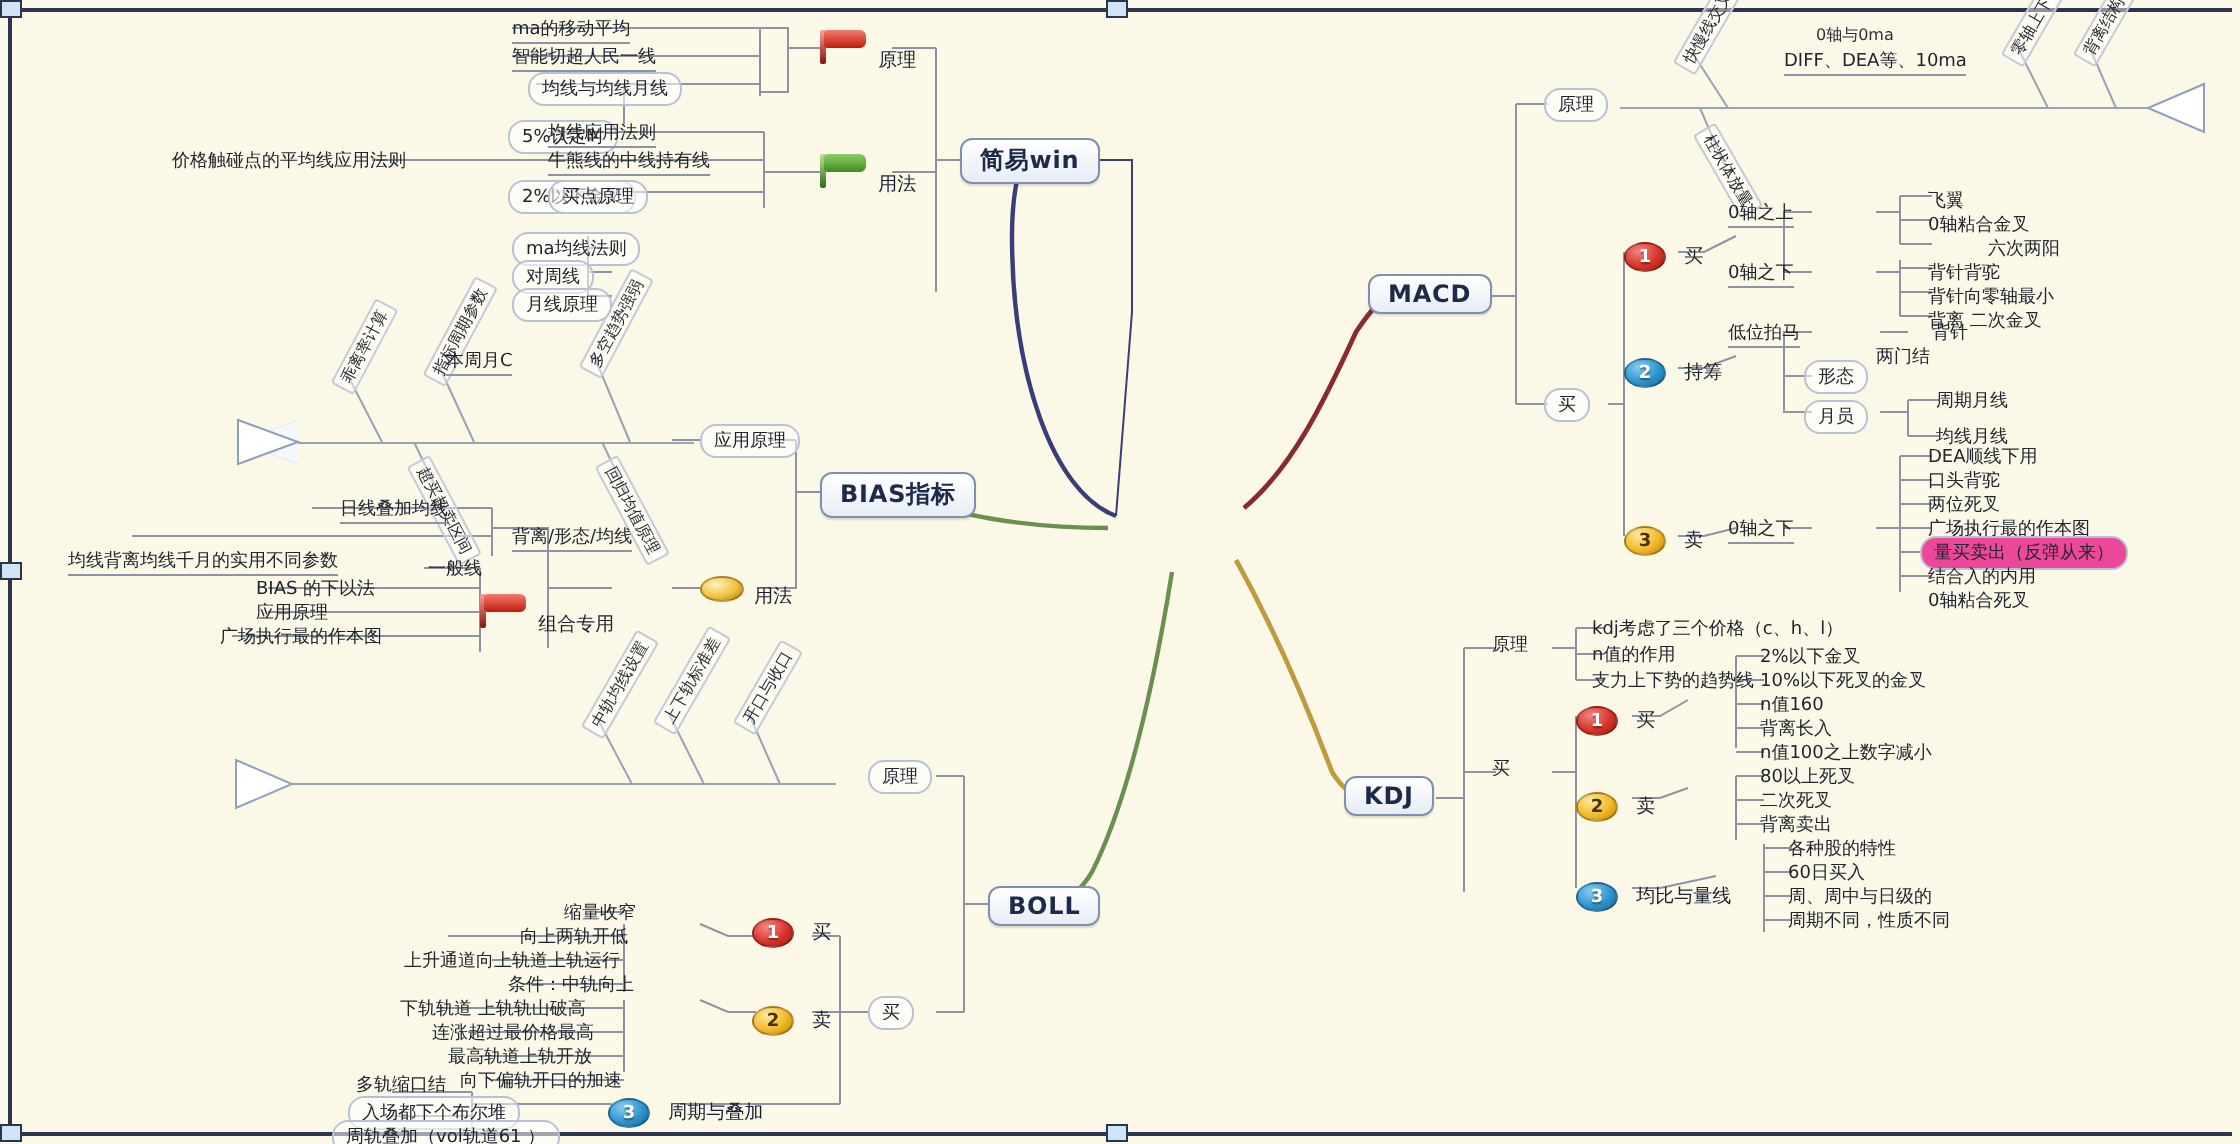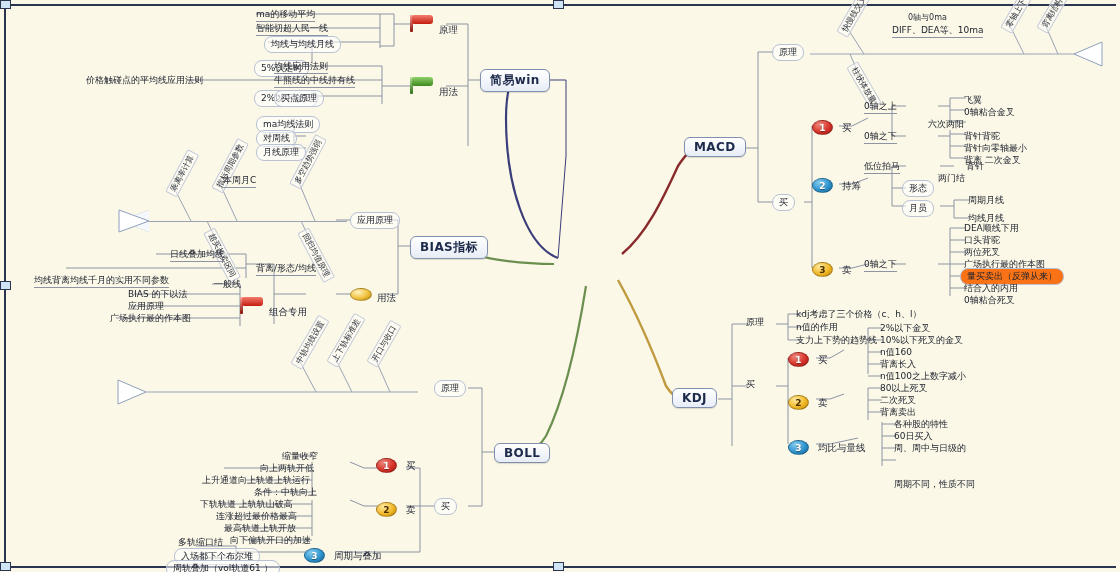--- a/index.html
+++ b/index.html
@@ -409,21 +409,21 @@
 
     <div class="node nsoft" style="left:766px; top:188px;">买</div>
 
     <div class="node" style="left:806px; top:110px;">
       <span class="icircle ic-red">1</span>
       <span class="nlabel" style="margin-left:4px;">买</span>
     </div>
     <div class="node nplain underline-node" style="left:858px; top:94px;">0轴之上</div>
     <div class="node nplain" style="left:958px; top:88px;">飞翼</div>
     <div class="node nplain" style="left:958px; top:100px;">0轴粘合金叉</div>
-    <div class="node nplain" style="left:922px; top:112px;">六次两阳</div>
+    <div class="node nplain" style="left:988px; top:112px;">六次两阳</div>
     <div class="node nplain underline-node" style="left:858px; top:124px;">0轴之下</div>
     <div class="node nplain" style="left:958px; top:124px;">背针背驼</div>
     <div class="node nplain" style="left:958px; top:136px;">背针向零轴最小</div>
     <div class="node nplain" style="left:958px; top:148px;">背离 二次金叉</div>
 
     <div class="node" style="left:806px; top:168px;">
       <span class="icircle ic-blue">2</span>
       <span class="nlabel" style="margin-left:4px;">持筹</span>
     </div>
     <div class="node nplain underline-node" style="left:858px; top:154px;">低位拍马</div>
@@ -436,21 +436,21 @@
 
     <div class="node" style="left:806px; top:252px;">
       <span class="icircle ic-yellow">3</span>
       <span class="nlabel" style="margin-left:4px;">卖</span>
     </div>
     <div class="node nplain underline-node" style="left:858px; top:252px;">0轴之下</div>
     <div class="node nplain" style="left:958px; top:216px;">DEA顺线下用</div>
     <div class="node nplain" style="left:958px; top:228px;">口头背驼</div>
     <div class="node nplain" style="left:958px; top:240px;">两位死叉</div>
     <div class="node nplain" style="left:958px; top:252px;">广场执行最的作本图</div>
-    <div class="node nsoft" style="left:954px; top:262px; background:#f97316;">量买卖出（反弹从来）</div>
+    <div class="node nsoft" style="left:954px; top:262px; background:#ec4899;">量买卖出（反弹从来）</div>
     <div class="node nplain" style="left:958px; top:276px;">结合入的内用</div>
     <div class="node nplain" style="left:958px; top:288px;">0轴粘合死叉</div>
 
     <div class="node nbox" style="left:666px; top:382px;">KDJ</div>
 
     <div class="node nplain" style="left:740px; top:310px;">原理</div>
     <div class="node nplain" style="left:790px; top:302px;">kdj考虑了三个价格（c、h、l）</div>
     <div class="node nplain" style="left:790px; top:315px;">n值的作用</div>
     <div class="node nplain" style="left:790px; top:328px;">支力上下势的趋势线</div>
 
@@ -474,21 +474,21 @@
     <div class="node nplain" style="left:874px; top:388px;">二次死叉</div>
     <div class="node nplain" style="left:874px; top:400px;">背离卖出</div>
 
     <div class="node" style="left:782px; top:430px;">
       <span class="icircle ic-blue">3</span>
       <span class="nlabel" style="margin-left:4px;">均比与量线</span>
     </div>
     <div class="node nplain" style="left:888px; top:412px;">各种股的特性</div>
     <div class="node nplain" style="left:888px; top:424px;">60日买入</div>
     <div class="node nplain" style="left:888px; top:436px;">周、周中与日级的</div>
-    <div class="node nplain" style="left:888px; top:472px;text-align:center;">周期不同，性质不同</div>
+    <div class="node nplain" style="left:888px; top:448px;text-align:center;">周期不同，性质不同</div>
 
     <div class="node nbox" style="left:488px; top:437px;">BOLL</div>
 
     <div class="node nsoft" style="left:428px; top:374px;">原理</div>
 
     <div class="fish" style="left:106px; top:338px; width:310px; height:80px;">
       <svg width="310" height="80" style="position:absolute;left:0;top:0;">
         <line x1="34" y1="48" x2="306" y2="48" stroke="#9aa3b4" stroke-width="1"></line>
         <polygon points="6,36 34,48 6,60" fill="#ffffff" stroke="#8fa0bd" stroke-width="1"></polygon>
         <line x1="186" y1="14" x2="204" y2="48" stroke="#9aa3b4" stroke-width="1"></line>

